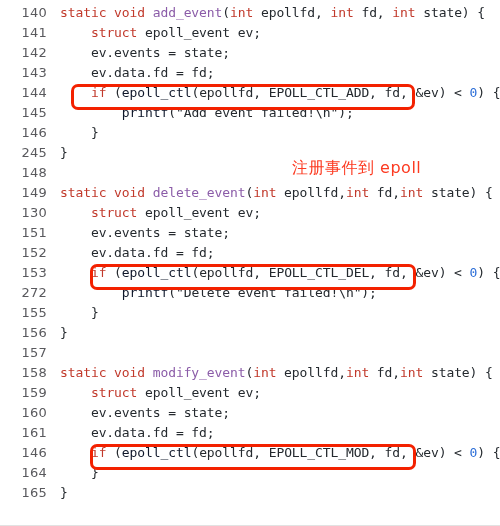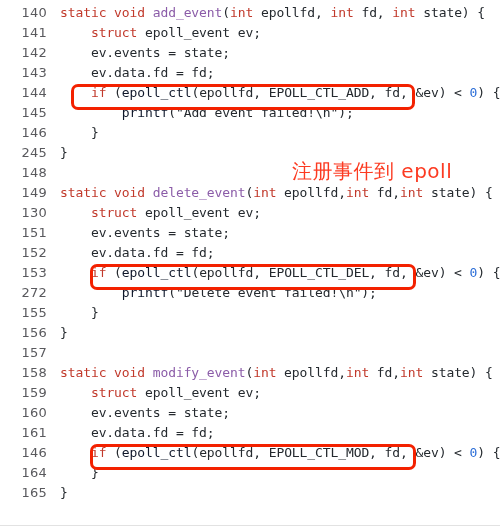--- a/index.html
+++ b/index.html
@@ -71,21 +71,21 @@
     position: absolute;
     border: 3px solid #f32100;
     border-radius: 7px;
     box-sizing: border-box;
     background: transparent;
   }
   .anno-text {
     position: absolute;
     color: #fc3a21;
     font-family: "DejaVu Sans", "Liberation Sans", sans-serif;
-    font-size: 20px;
+    font-size: 16px;
     white-space: pre;
     letter-spacing: 0.5px;
   }
 </style>
 </head>
 <body>
 
 <div id="viewer">
 
   <div class="code-area">

